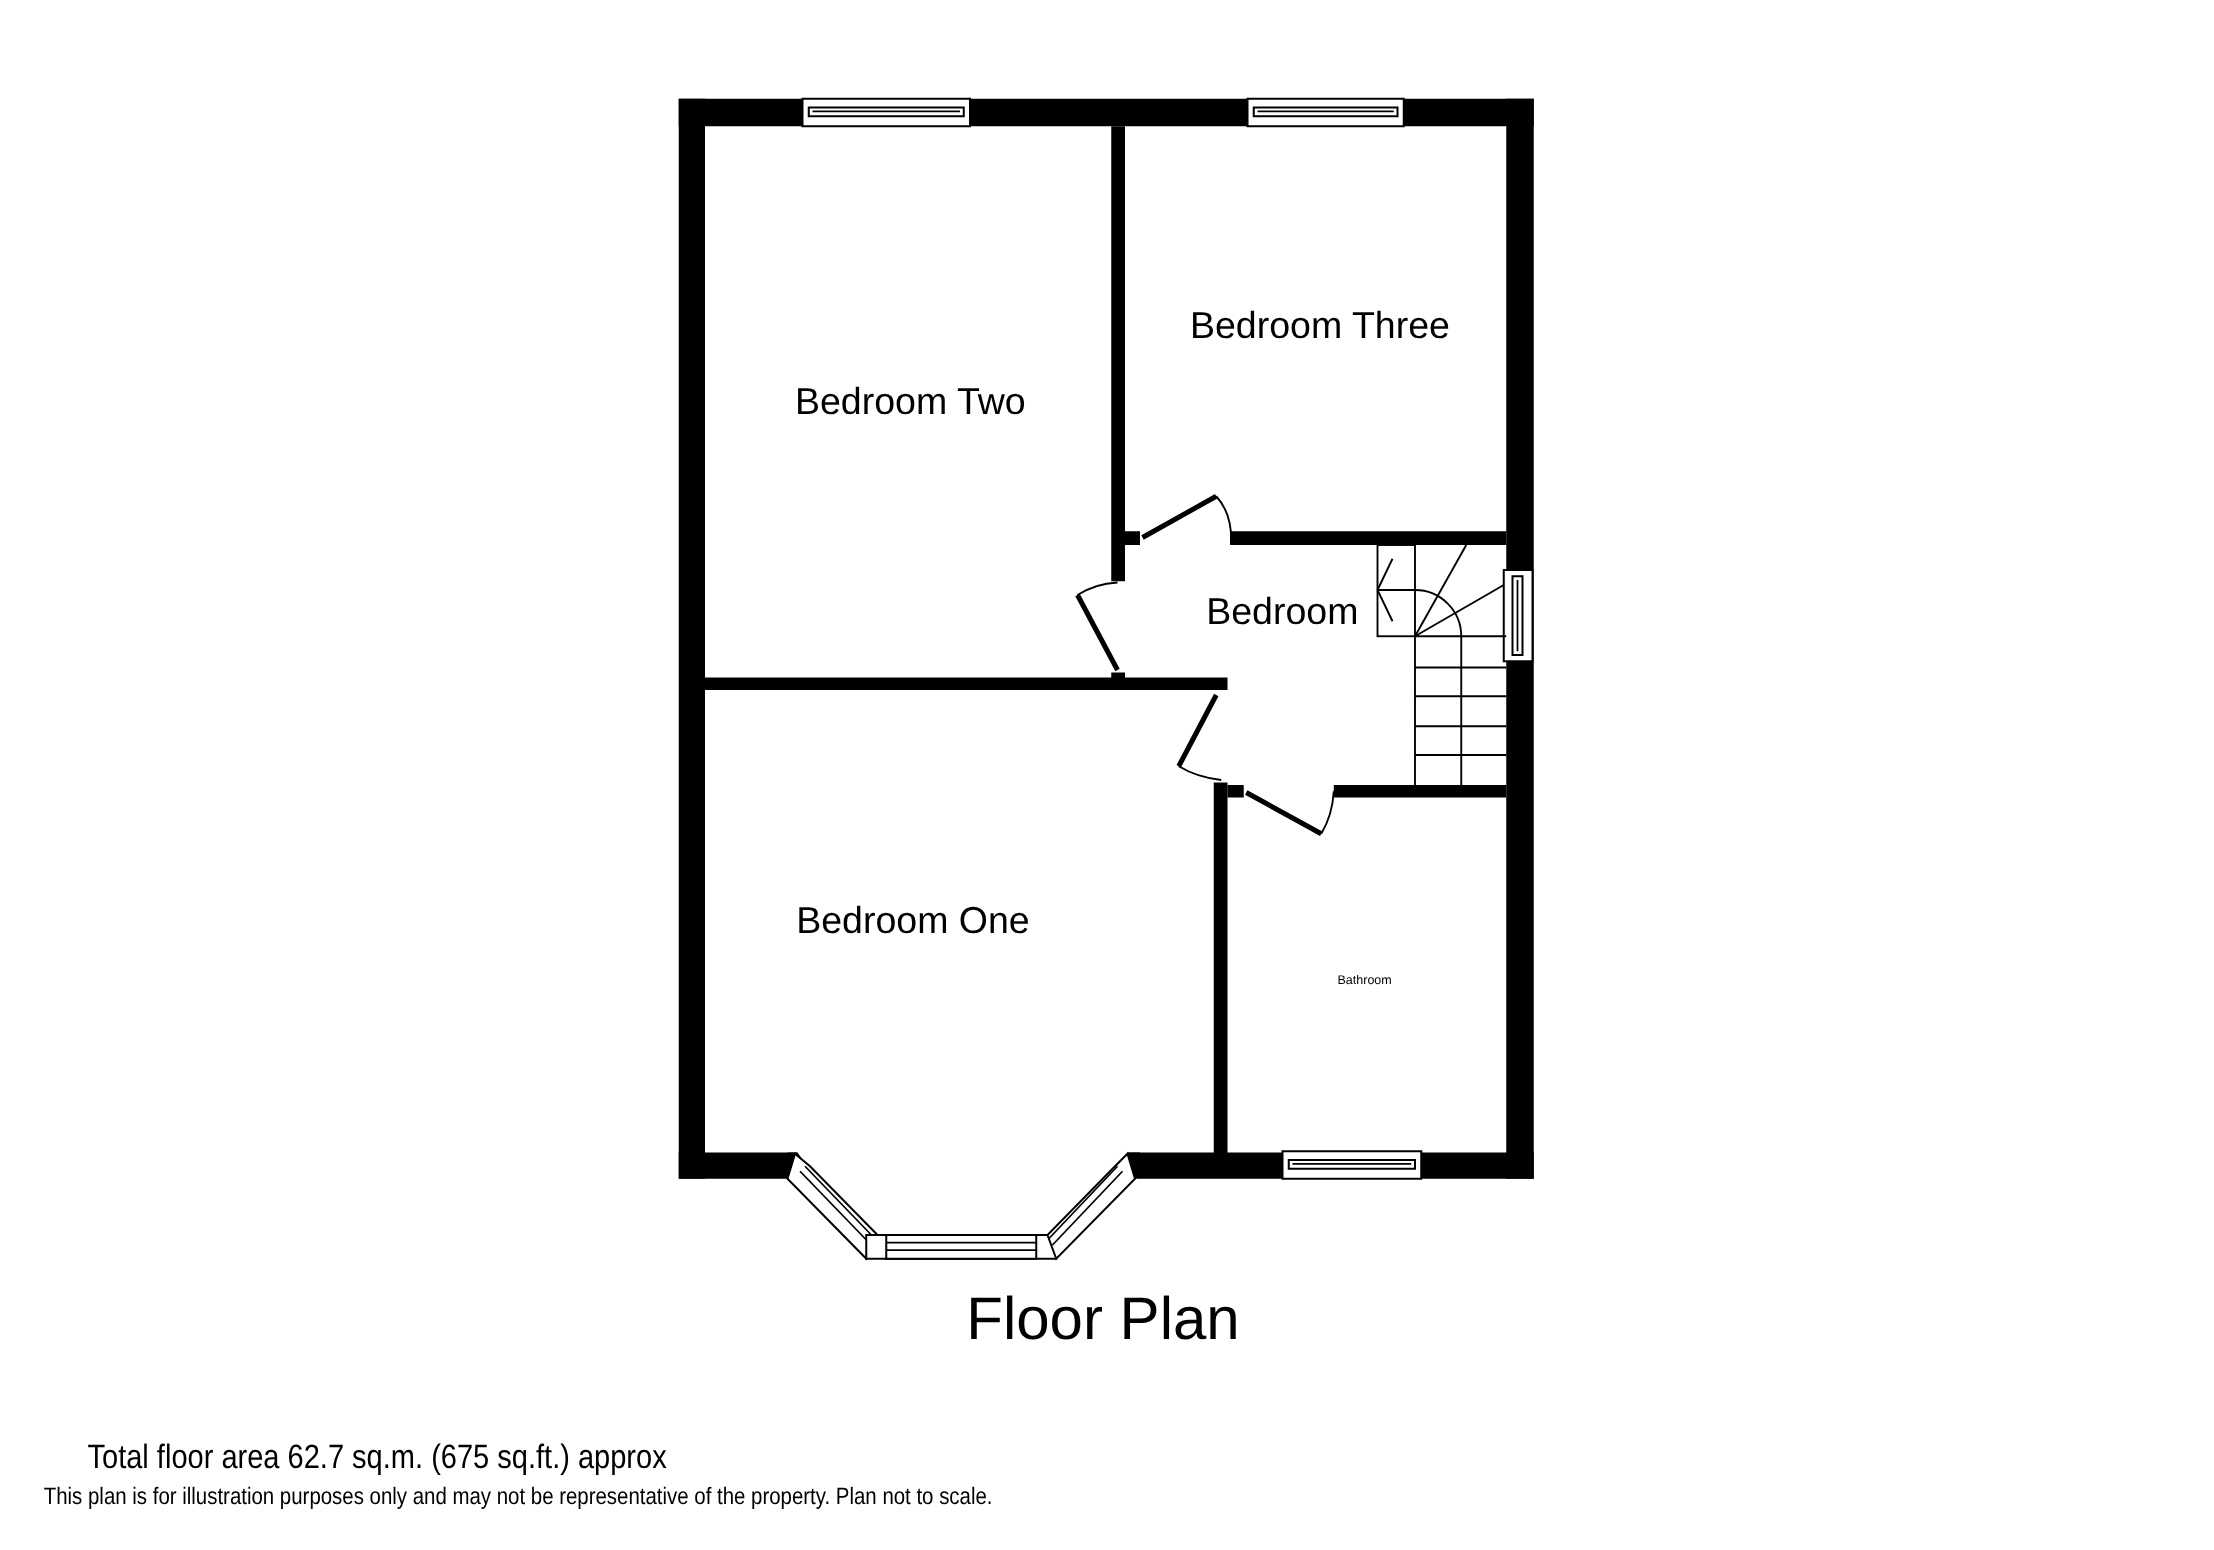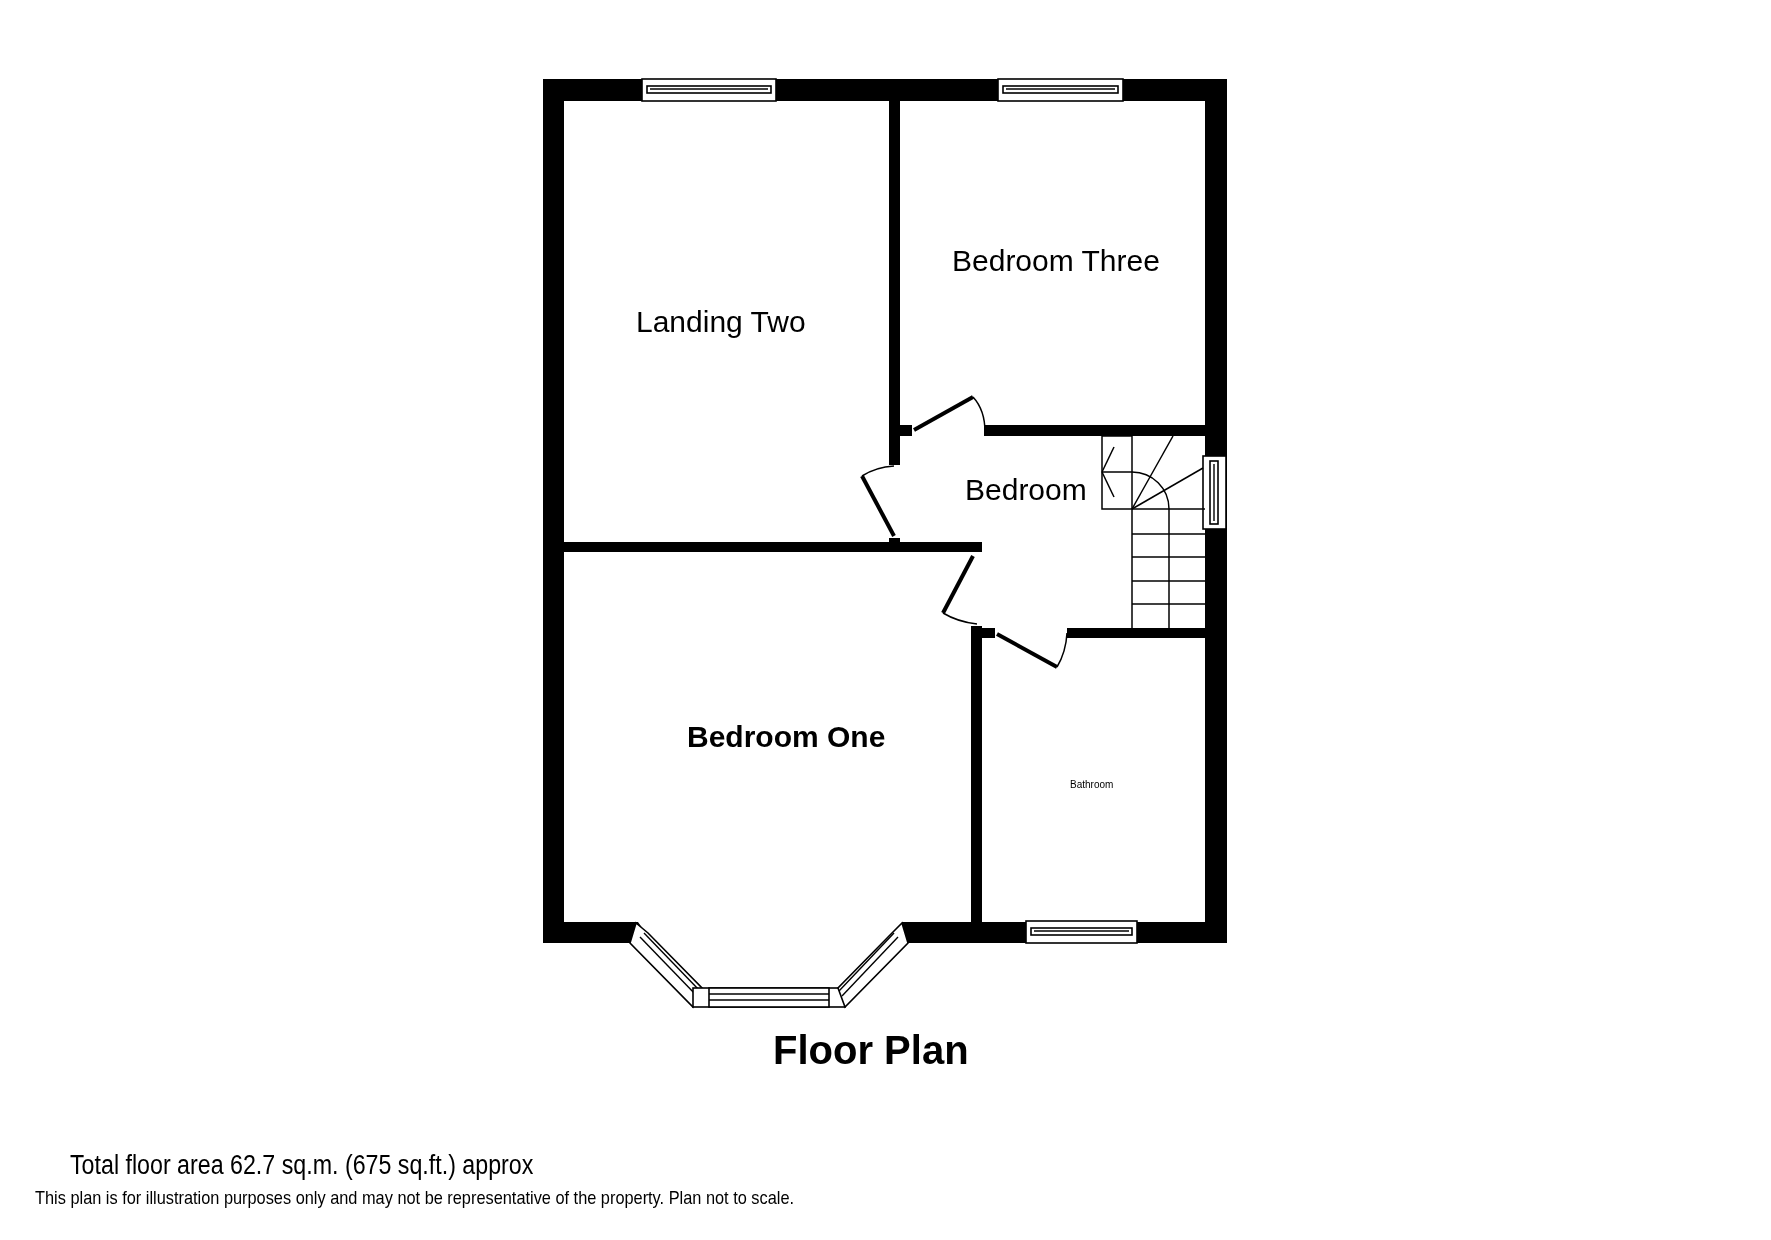--- a/index.html
+++ b/index.html
@@ -7,21 +7,21 @@
   #plan { position: absolute; left: 0; top: 0; width: 1771px; height: 1240px; }
   .wall { fill: #000000; }
   .win { fill: #ffffff; stroke: #000000; stroke-width: 1.6; }
   .winline { stroke: #000000; stroke-width: 1.4; fill: none; }
   .door { stroke: #000000; stroke-width: 4; fill: none; }
   .arc { stroke: #000000; stroke-width: 1.5; fill: none; }
   .stair { stroke: #000000; stroke-width: 1.5; fill: none; }
   .room-label { position: absolute; color: #000; white-space: nowrap; font-family: "Liberation Sans", sans-serif; }
   .lbl-lg { font-size: 30px; }
   .lbl-sm { font-size: 10px; }
-  .title { position: absolute; left: 773px; top: 1028px; font-size: 40px; font-weight: bold; white-space: nowrap; letter-spacing: 0px; }
+  .title { position: absolute; left: 773px; top: 1028px; font-size: 48px; font-weight: normal; white-space: nowrap; letter-spacing: 0px; }
   .area { position: absolute; left: 70px; top: 1150px; font-size: 27px; white-space: nowrap; transform: scaleX(0.86); transform-origin: left top; }
   .disclaimer { position: absolute; left: 35px; top: 1187px; font-size: 19px; white-space: nowrap; transform: scaleX(0.86); transform-origin: left top; }
 </style>
 </head>
 <body>
 
 <svg id="plan" viewBox="0 0 1771 1240" xmlns="http://www.w3.org/2000/svg">
 
   <g>
     <rect class="wall" x="543" y="79" width="684" height="22"></rect>
@@ -108,21 +108,21 @@
     <line class="stair" x1="1132" y1="509" x2="1132" y2="628"></line>
     <line class="stair" x1="1169" y1="509" x2="1169" y2="628"></line>
     <line class="stair" x1="1132" y1="509" x2="1205" y2="509"></line>
     <line class="stair" x1="1132" y1="534" x2="1205" y2="534"></line>
     <line class="stair" x1="1132" y1="557" x2="1205" y2="557"></line>
     <line class="stair" x1="1132" y1="581" x2="1205" y2="581"></line>
     <line class="stair" x1="1132" y1="604" x2="1205" y2="604"></line>
   </g>
 </svg>
 
-<div class="room-label lbl-lg" style="left:636px; top:305px;">Landing Two</div>
+<div class="room-label lbl-lg" style="left:636px; top:305px;">Bedroom Two</div>
 <div class="room-label lbl-lg" style="left:952px; top:244px;">Bedroom Three</div>
 <div class="room-label lbl-lg" style="left:965px; top:473px;">Bedroom</div>
-<div class="room-label lbl-lg" style="left:687px; top:720px;font-weight:bold;">Bedroom One</div>
+<div class="room-label lbl-lg" style="left:637px; top:720px;">Bedroom One</div>
 <div class="room-label lbl-sm" style="left:1070px; top:779px;">Bathroom</div>
 
 <div class="title">Floor Plan</div>
 <div class="area">Total floor area 62.7 sq.m. (675 sq.ft.) approx</div>
 <div class="disclaimer">This plan is for illustration purposes only and may not be representative of the property. Plan not to scale.</div>
 
 </body></html>

